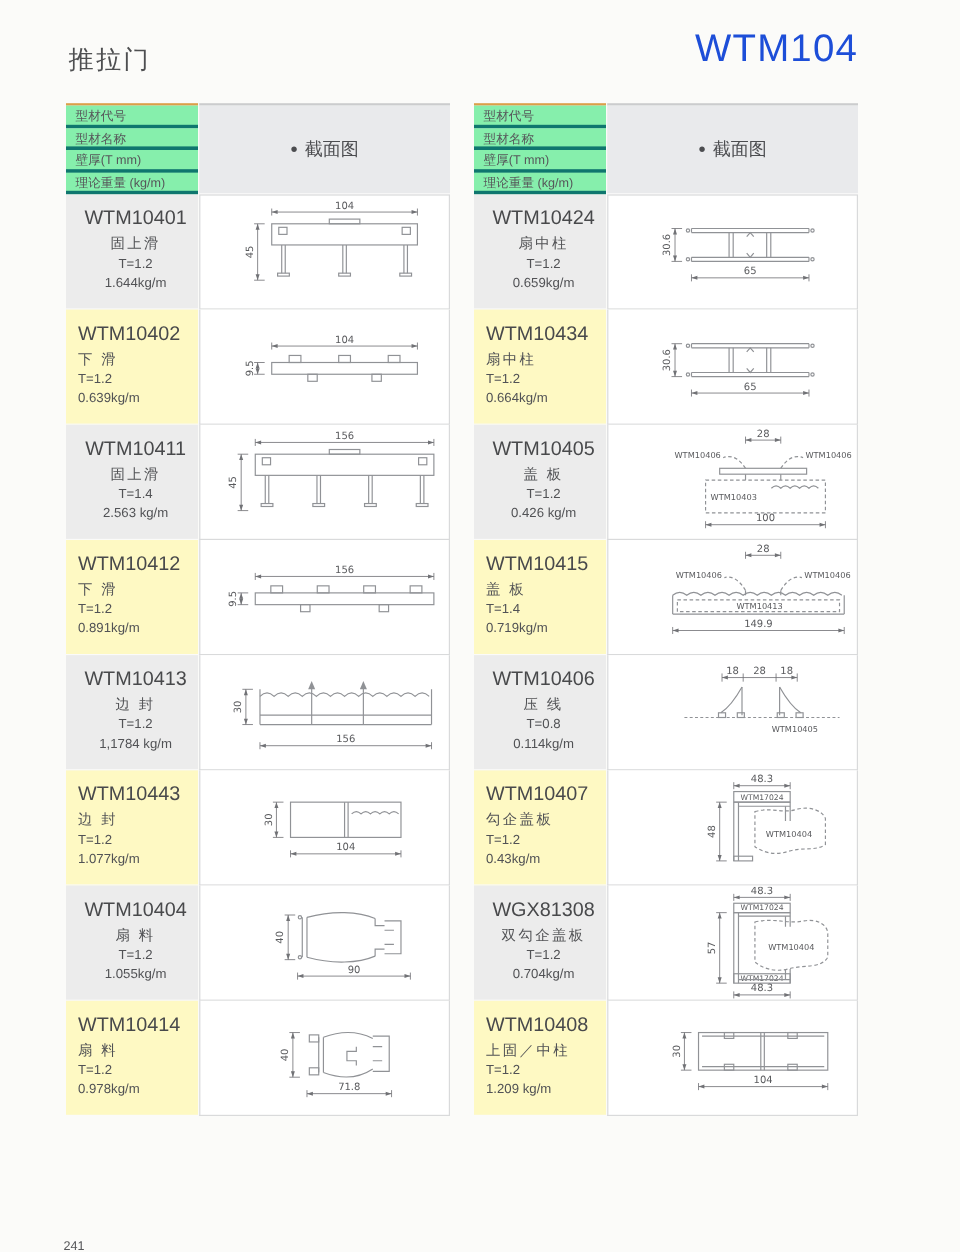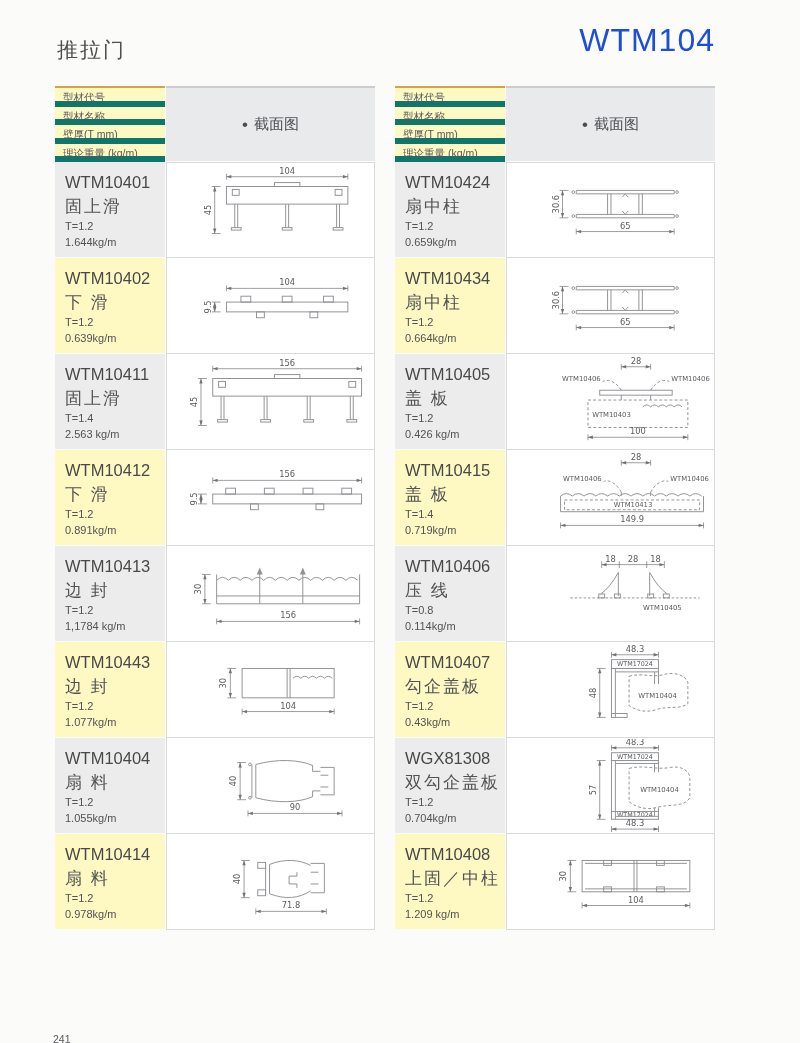--- a/index.html
+++ b/index.html
@@ -8,31 +8,31 @@
   .cat{position:absolute;left:57px;top:36px;font-size:21px;letter-spacing:2px;color:#4e4f51;}
   .series{position:absolute;right:85px;top:22px;font-size:32px;font-weight:400;color:#1d4ed8;letter-spacing:1px;}
   .ptable{position:absolute;top:86px;width:320px;}
   #tbl-left{left:55px;}
   #tbl-right{left:395px;}
   .accent{display:flex;height:2px;}
   .accent .a1{width:110px;background:#db9f49;}
   .accent .a2{flex:1;background:#cbccce;margin-left:1px;}
   .thead{display:flex;}
   .hlabels{width:110px;}
-  .hrow{height:18.5px;line-height:18.5px;background:#fef9c3;border-bottom:6px solid #0f766e;
+  .hrow{height:18.5px;line-height:18.5px;background:#86efac;border-bottom:3px solid #0f766e;
         font-size:10.5px;color:#56575a;padding-left:8px;box-sizing:border-box;}
   .hsection{flex:1;margin-left:1px;background:#e9eaec;border-bottom:1px solid #fbfbf9;
         display:flex;align-items:center;justify-content:center;color:#4c4d50;font-size:15px;}
   .hsection .bullet{font-size:17px;margin-right:6px;}
   .prow{display:flex;height:96px;}
   .plabel{width:110px;box-sizing:border-box;padding:11px 4px 0 10px;border-bottom:1px solid #fbfbf9;}
-  .plabel.gray{background:#ececec;}
+  .plabel.gray{background:#ececec;text-align:center;}
   .plabel.yellow{background:#fef9c3;}
   .pcode{font-size:16.5px;color:#48494b;}
-  .pname{font-size:17px;color:#515255;margin-top:3px;letter-spacing:2px;}
+  .pname{font-size:12px;color:#515255;margin-top:3px;letter-spacing:2px;}
   .pthick{font-size:11px;color:#515255;margin-top:2px;}
   .pweight{font-size:11px;color:#515255;margin-top:4px;}
   .pdraw{flex:1;margin-left:1px;background:#fff;border:1px solid #d9dadb;box-sizing:border-box;
          display:flex;align-items:center;justify-content:center;}
   .prow + .prow .pdraw{border-top:none;}
   .pagenum{position:absolute;left:53px;top:1033px;font-size:10.5px;color:#56575a;}
 </style>
 </head>
 <body>
 

